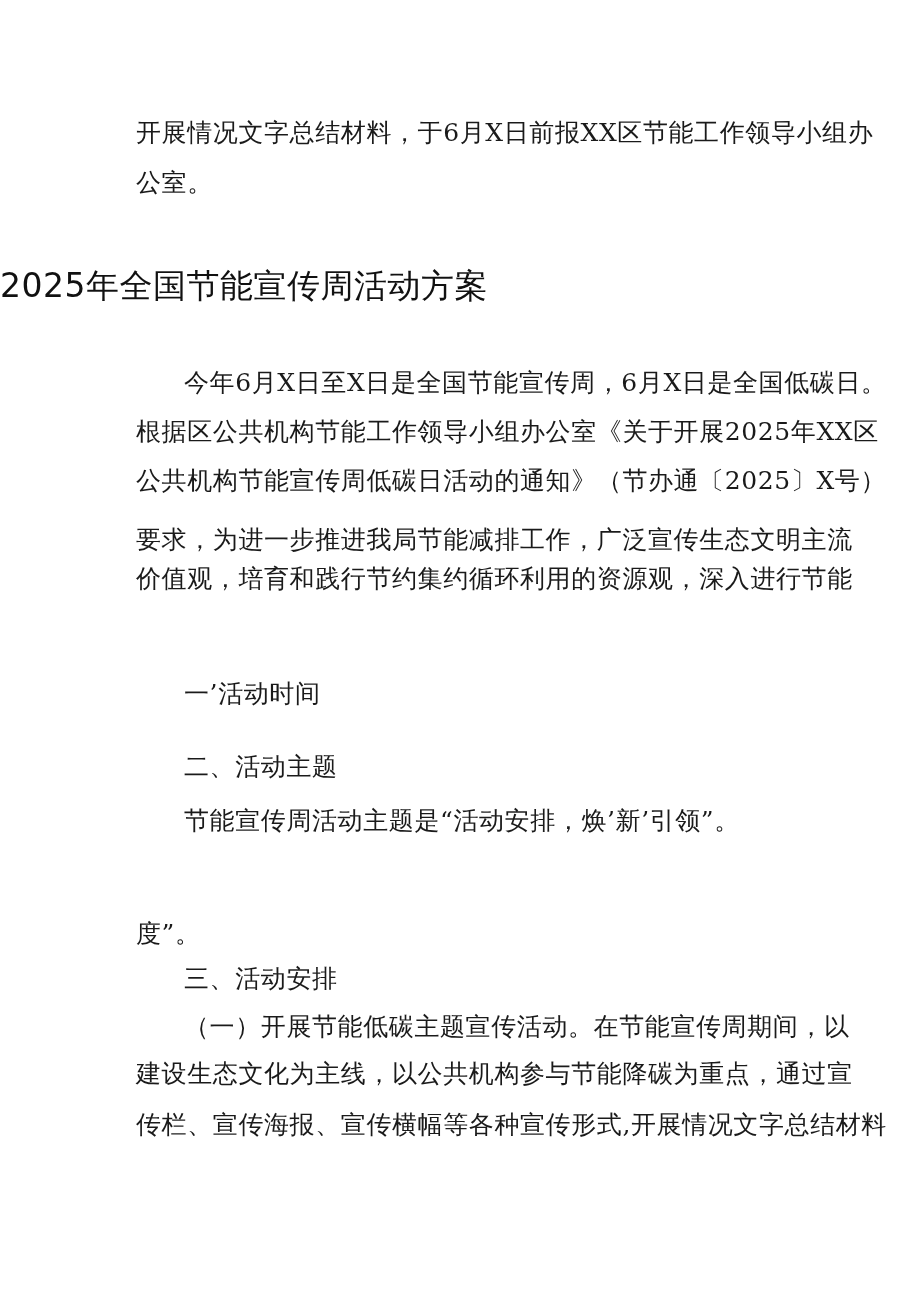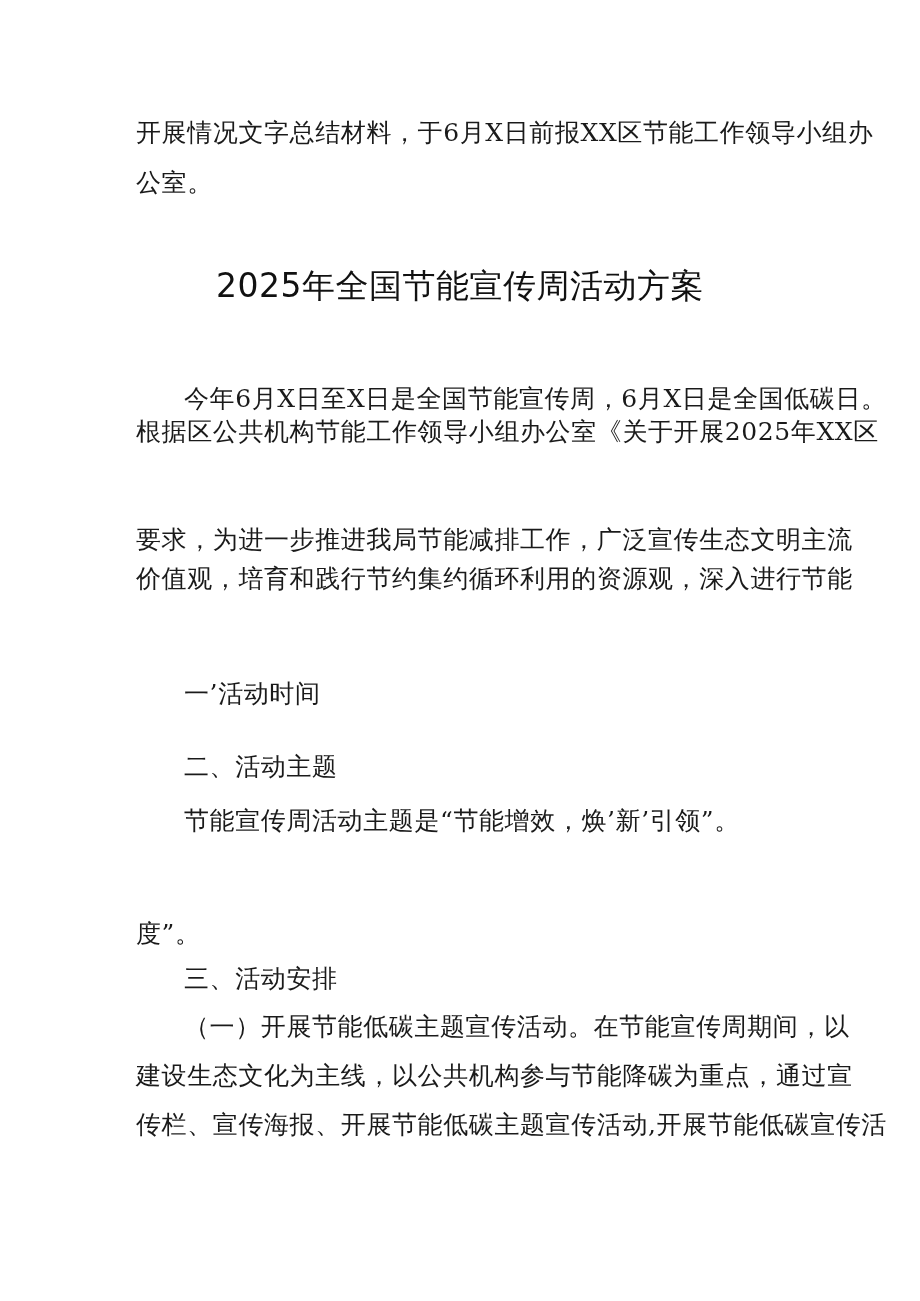--- a/index.html
+++ b/index.html
@@ -30,47 +30,47 @@
       white-space: nowrap;
       letter-spacing: 0.6px;
       color: #1a1a1a;
     }
     .indent { left: 184px; }
     .title {
       position: absolute;
       left: 0;
       width: 920px;
       top: 266px;
-      text-align: center;
       font-family: "DejaVu Sans", "Liberation Sans", sans-serif;
       font-size: 33px;
       line-height: 40px;
       letter-spacing: 0.5px;
       color: #111111;
     }
   </style>
 </head>
 <body>
 
 <div class="page">
 
   <div class="line" style="top:118px;">开展情况文字总结材料，于6月X日前报XX区节能工作领导小组办</div>
   <div class="line" style="top:168px;">公室。</div>
 
   <div class="title">2025年全国节能宣传周活动方案</div>
 
-  <div class="line indent" style="top:384px;">今年6月X日至X日是全国节能宣传周，6月X日是全国低碳日。</div>
+  <div class="line indent" style="top:368px;">今年6月X日至X日是全国节能宣传周，6月X日是全国低碳日。</div>
   <div class="line" style="top:417px;">根据区公共机构节能工作领导小组办公室《关于开展2025年XX区</div>
+  <div class="line" style="top:466px;">公共机构节能宣传周低碳日活动的通知》（节办通〔2025〕X号）</div>
   <div class="line" style="top:515px;margin-top:10px;">要求，为进一步推进我局节能减排工作，广泛宣传生态文明主流</div>
   <div class="line" style="top:564px;">价值观，培育和践行节约集约循环利用的资源观，深入进行节能</div>
 
   <div class="line indent" style="top:679px;">一’活动时间</div>
 
   <div class="line indent" style="top:752px;">二、活动主题</div>
-  <div class="line indent" style="top:806px;">节能宣传周活动主题是“节能增效，焕’新’引领”。</div>
+  <div class="line indent" style="top:806px;">节能宣传周活动主题是“活动安排，焕’新’引领”。</div>
   <div class="line" style="top:919px;">度”。</div>
 
   <div class="line indent" style="top:964px;">三、活动安排</div>
   <div class="line indent" style="top:1012px;">（一）开展节能低碳主题宣传活动。在节能宣传周期间，以</div>
-  <div class="line" style="top:1061px;">建设生态文化为主线，以公共机构参与节能降碳为重点，通过宣</div>
-  <div class="line" style="top:1110px;">传栏、宣传海报、开展节能低碳主题宣传活动,开展节能低碳宣传活</div>
+  <div class="line" style="top:1061px;font-family:Liberation Mono, monospace;">建设生态文化为主线，以公共机构参与节能降碳为重点，通过宣</div>
+  <div class="line" style="top:1110px;">传栏、宣传海报、宣传横幅等各种宣传形式,开展情况文字总结材料</div>
 
 </div>
 
 </body></html>

